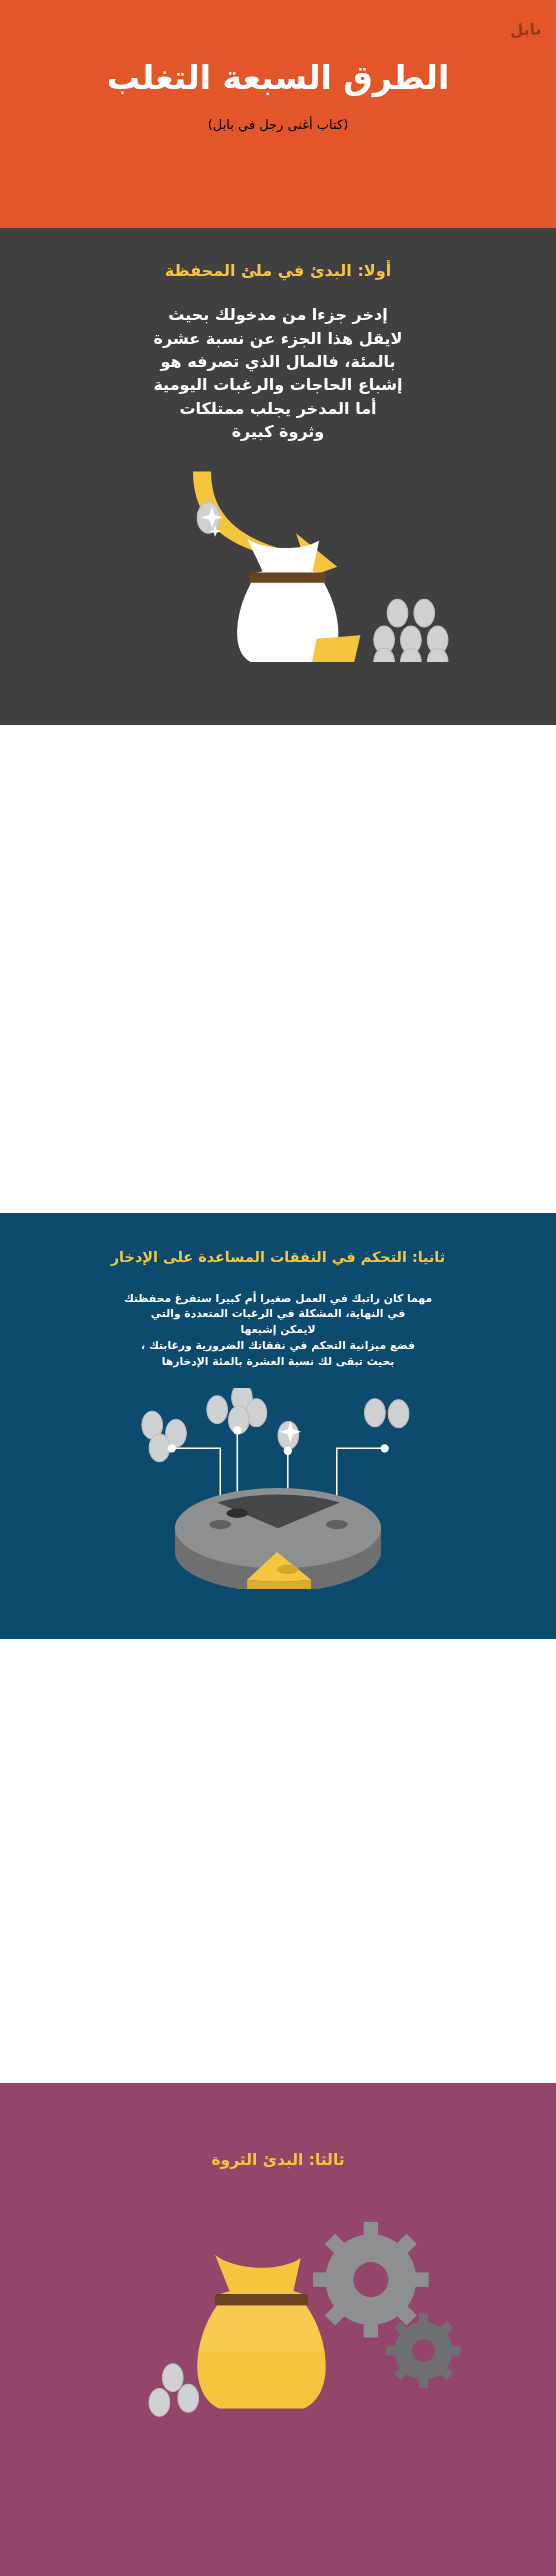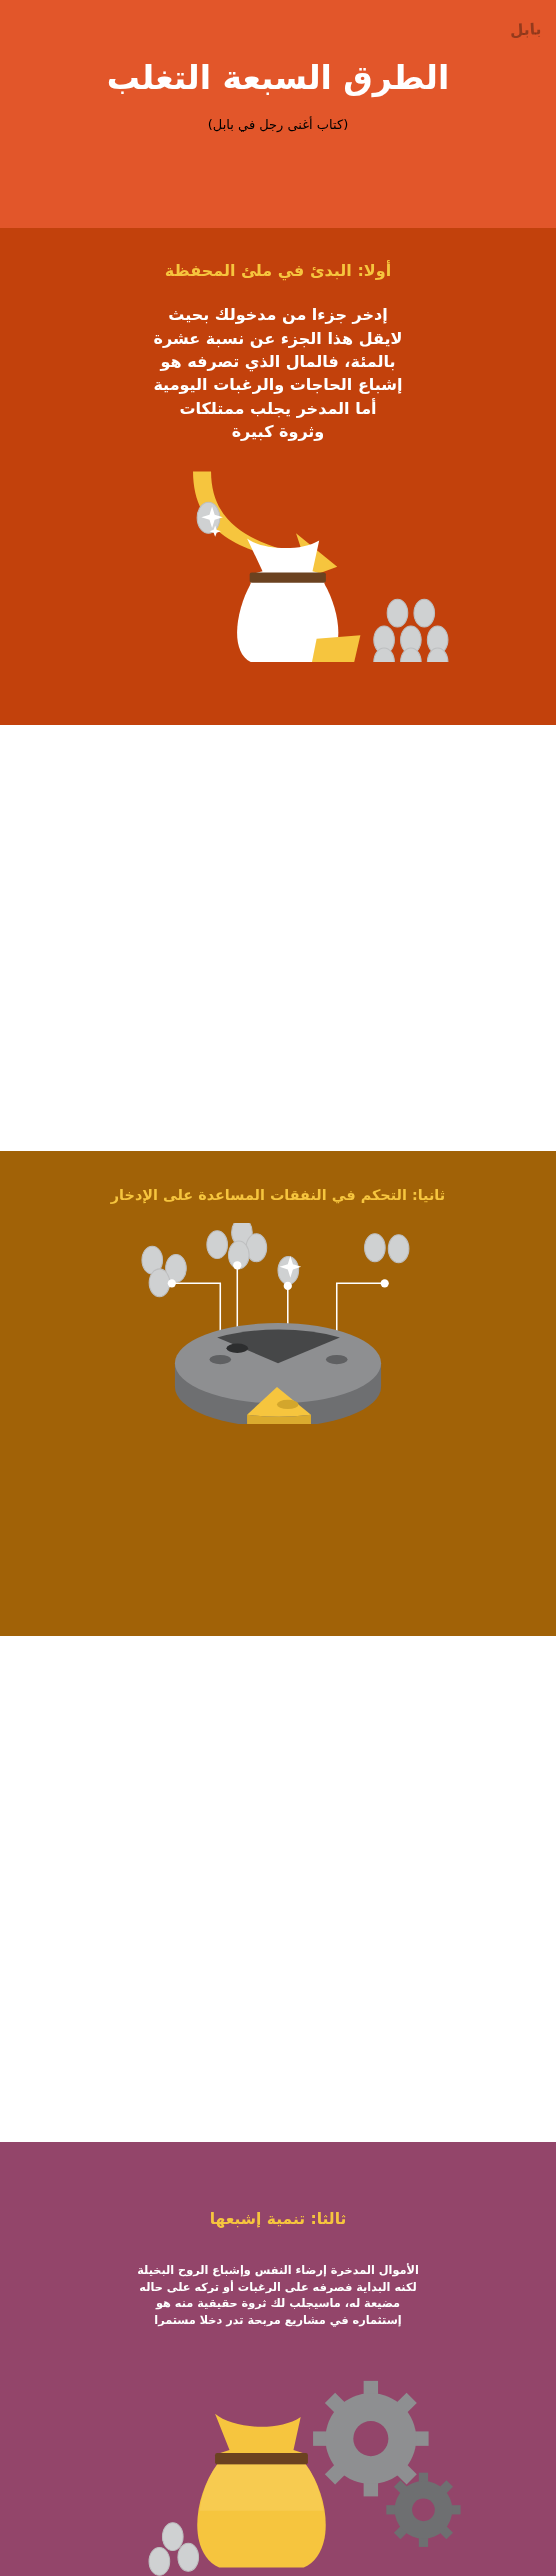--- a/index.html
+++ b/index.html
@@ -84,21 +84,21 @@
 <div class="page">
 
   <div class="band hdr" style="top:0;height:228px;">
     <div class="watermark">بابل</div>
     <h1 class="hdr-title">
       <span class="l1">الطرق السبعة التغلب</span>
     </h1>
     <div class="hdr-sub">(كتاب أغنى رجل في بابل)</div>
   </div>
 
-  <div class="band sec" style="top:228px;height:497px;background:#c2410c;">
+  <div class="band sec" style="top:228px;height:497px;background:#404040;">
     <h2 class="sec-title" style="font-size:16px;padding-top:33px;">أولا: البدئ في ملئ المحفظة</h2>
     <p class="sec-body" style="font-size:16px;margin-top:21.6px;">إدخر جزءا من مدخولك بحيث
 لايقل هذا الجزء عن نسبة عشرة
 بالمئة، فالمال الذي تصرفه هو
 إشباع الحاجات والرغبات اليومية
 أما المدخر يجلب ممتلكات
 وثروة كبيرة</p>
 
     <div class="art" style="margin-top:12.4px;">
       <svg width="392" height="206" viewBox="0 0 760 400" aria-hidden="true">
@@ -122,22 +122,27 @@
           <ellipse cx="638" cy="357" rx="20" ry="27"></ellipse>
           <ellipse cx="690" cy="357" rx="20" ry="27"></ellipse>
           <ellipse cx="586" cy="400" rx="20" ry="27"></ellipse>
           <ellipse cx="638" cy="400" rx="20" ry="27"></ellipse>
           <ellipse cx="690" cy="400" rx="20" ry="27"></ellipse>
         </g>
       </svg>
     </div>
   </div>
 
-  <div class="band sec" style="top:654px;height:485px;background:#a16207;">
+  <div class="band sec" style="top:716px;height:426px;background:#0c4a6e;">
     <h2 class="sec-title" style="font-size:14.4px;padding-top:35px;">ثانيا: التحكم في النفقات المساعدة على الإدخار</h2>
+    <p class="sec-body" style="font-size:10.8px;margin-top:24px;">مهما كان راتبك في العمل صغيرا أم كبيرا ستفرغ محفظتك
+في النهاية، المشكلة في الرغبات المتعددة  والتي
+لايمكن إشبعها
+فضع ميزانية التحكم في نفقاتك الضرورية ورغابتك ،
+بحيث تبقى لك نسبة العشرة بالمئة الإدخارها</p>
 
     <div class="art" style="margin-top:18.5px;">
       <svg width="392" height="201" viewBox="0 0 760 390" aria-hidden="true">
 
         <g fill="#cfd1d2" stroke="#bebfc0" stroke-width="2">
           <ellipse cx="136" cy="72" rx="20" ry="27"></ellipse>
           <ellipse cx="182" cy="88" rx="20" ry="27"></ellipse>
           <ellipse cx="150" cy="116" rx="20" ry="27"></ellipse>
           <ellipse cx="262" cy="42" rx="20" ry="27"></ellipse>
           <ellipse cx="310" cy="18" rx="20" ry="27"></ellipse>
@@ -174,25 +179,21 @@
 
         <ellipse cx="268" cy="265" rx="21" ry="9" fill="#5f6062"></ellipse>
         <ellipse cx="301" cy="243" rx="21" ry="9" fill="#2d2e2f"></ellipse>
         <ellipse cx="494" cy="265" rx="21" ry="9" fill="#5f6062"></ellipse>
         <ellipse cx="399" cy="352" rx="21" ry="9" fill="#d3a62c"></ellipse>
       </svg>
     </div>
   </div>
 
   <div class="band sec" style="top:1160px;height:495px;background:#93456a;">
-    <h2 class="sec-title" style="font-size:15.5px;padding-top:67px;">ثالثا: تنمية إشبعها</h2>
-    <p class="sec-body" style="font-size:11.3px;margin-top:34px;">الأموال المدخرة إرضاء النفس وإشباع الروح البخيلة
-لكنه البداية فصرفه على الرغبات أو تركه على حاله
-مضيعة له، ماسيجلب لك ثروة حقيقية منه هو
-إستثماره في مشاريع مربحة تدر دخلا مستمرا</p>
+    <h2 class="sec-title" style="font-size:15.5px;padding-top:67px;">ثالثا: البدئ الثروة</h2>
 
     <div class="art" style="margin-top:27px;">
       <svg width="392" height="222" viewBox="0 0 760 430" aria-hidden="true">
 
         <g transform="translate(560,160)">
           <g fill="#8e8f91">
             <rect x="-14" y="-112" width="28" height="32"></rect>
             <rect x="-14" y="80" width="28" height="32"></rect>
             <rect x="-112" y="-14" width="32" height="28"></rect>
             <rect x="80" y="-14" width="32" height="28"></rect>

